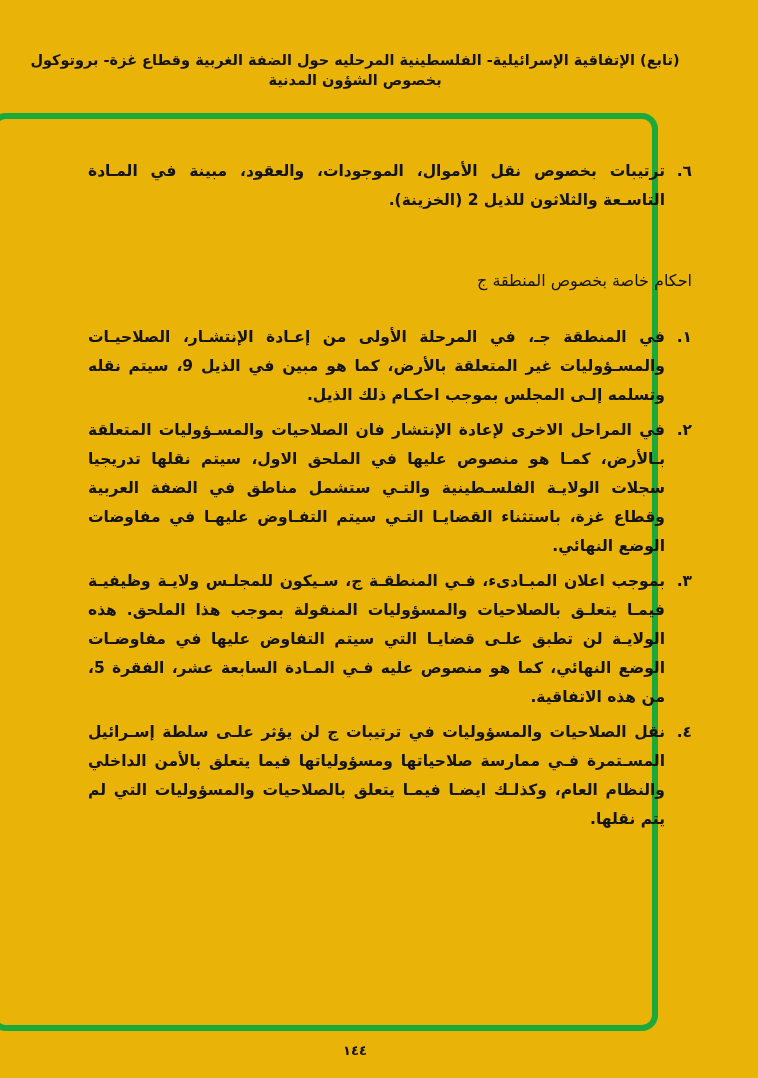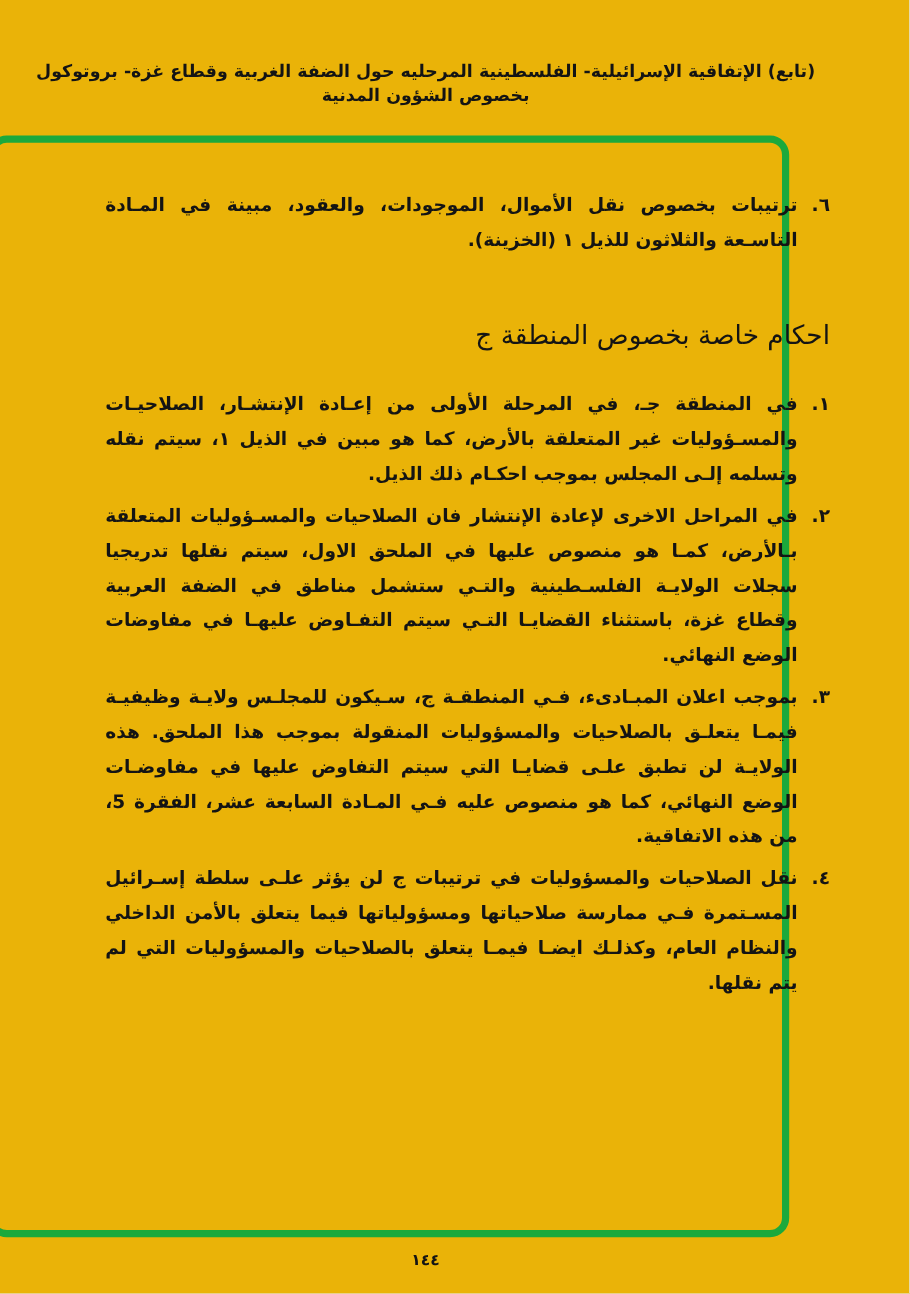--- a/index.html
+++ b/index.html
@@ -72,21 +72,21 @@
     margin-top:54px;
     text-align:right;
   }
   .section-title{
     font-size:17px;
     font-weight:bold;
     line-height:24px;
   }
   .section-subtitle{
     margin-top:7px;
-    font-size:22px;
+    font-size:16px;
     font-weight:normal;
     line-height:24px;
   }
   .items-list{
     margin-top:30px;
   }
   .items-list .list-row{
     margin-top:0;
     margin-bottom:6px;
   }
@@ -109,32 +109,32 @@
     <div class="doc-title">(تابع) الإتفاقية الإسرائيلية- الفلسطينية المرحليه حول الضفة الغربية وقطاع غزة- بروتوكول بخصوص الشؤون المدنية</div>
   </div>
 
   <div class="content-frame"></div>
 
   <div class="doc-content">
 
 
     <div class="list-row">
       <span class="item-number">٦.</span>
-      <div class="item-text">ترتيبات بخصوص نقل الأموال، الموجودات، والعقود، مبينة في المـادة التاسـعة والثلاثون للذيل ١ (الخزينة).</div>
+      <div class="item-text">ترتيبات بخصوص نقل الأموال، الموجودات، والعقود، مبينة في المـادة التاسـعة والثلاثون للذيل 2 (الخزينة).</div>
     </div>
 
     <div class="section-heading">
       <div class="section-subtitle">احكام خاصة بخصوص المنطقة ج</div>
     </div>
 
     <div class="items-list">
 
       <div class="list-row">
         <span class="item-number">١.</span>
-        <div class="item-text">في المنطقة جـ،  في المرحلة الأولى من إعـادة الإنتشـار، الصلاحيـات والمسـؤوليات غير المتعلقة بالأرض، كما هو مبين في الذيل ١، سيتم نقله وتسلمه  إلـى المجلس بموجب احكـام ذلك الذيل.</div>
+        <div class="item-text">في المنطقة جـ،  في المرحلة الأولى من إعـادة الإنتشـار، الصلاحيـات والمسـؤوليات غير المتعلقة بالأرض، كما هو مبين في الذيل 9، سيتم نقله وتسلمه  إلـى المجلس بموجب احكـام ذلك الذيل.</div>
       </div>
 
       <div class="list-row">
         <span class="item-number">٢.</span>
         <div class="item-text">في المراحل الاخرى لإعادة الإنتشار فان الصلاحيات  والمسـؤوليات المتعلقة بـالأرض، كمـا هو منصوص عليها  في الملحق الاول، سيتم نقلها تدريجيا سجلات الولايـة الفلسـطينية والتـي ستشمل مناطق في الضفة العربية وقطاع غزة، باستثناء القضايـا التـي سيتم التفـاوض عليهـا في مفاوضات الوضع النهائي.</div>
       </div>
 
       <div class="list-row">
         <span class="item-number">٣.</span>
         <div class="item-text">بموجب اعلان المبـادىء، فـي المنطقـة ج، سـيكون للمجلـس ولايـة وظيفيـة فيمـا يتعلـق بالصلاحيات والمسؤوليات المنقولة بموجب هذا الملحق. هذه الولايـة لن تطبق علـى قضايـا التي سيتم التفاوض عليها في مفاوضـات الوضع النهائي، كما هو منصوص  عليه فـي المـادة السابعة عشر، الفقرة 5، من هذه الاتفاقية.</div>

